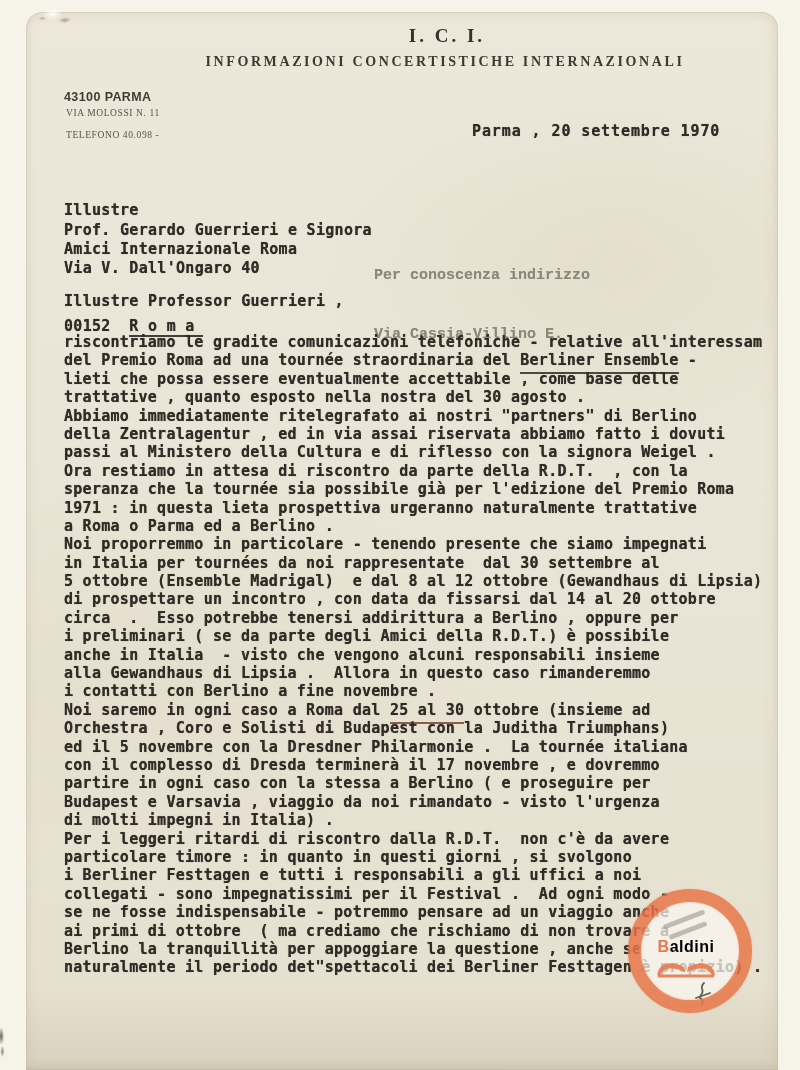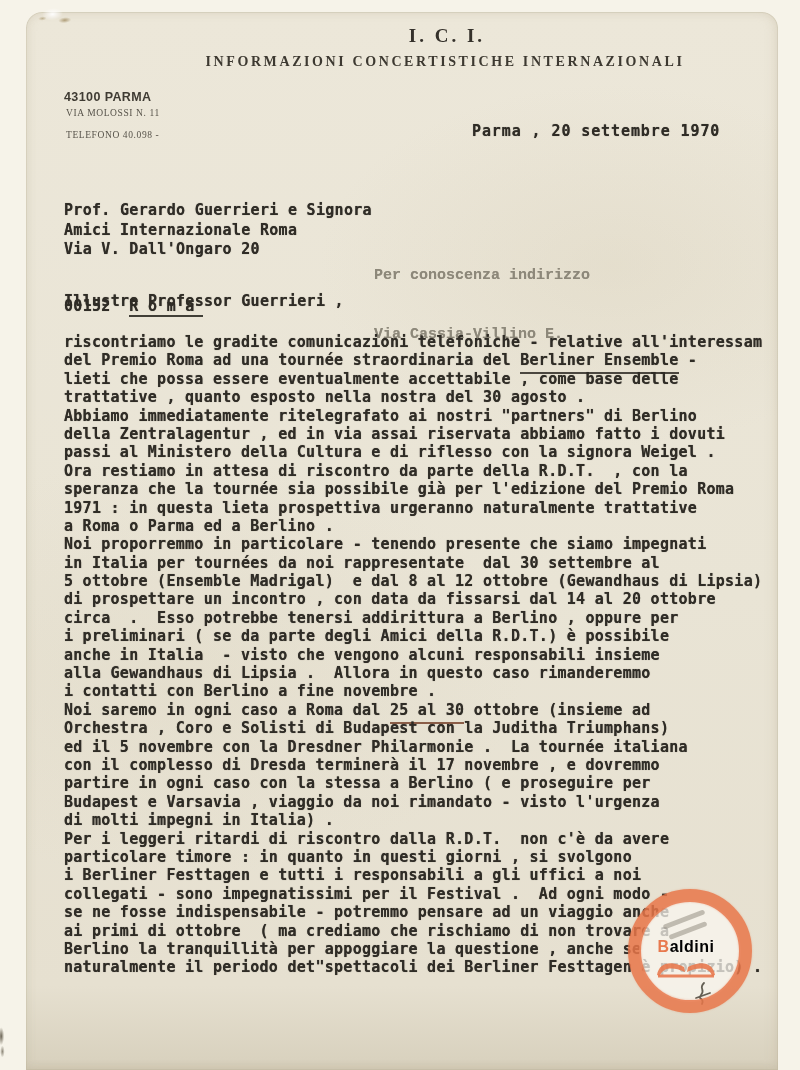--- a/index.html
+++ b/index.html
@@ -108,21 +108,21 @@
 
 <div class="org-abbr">I. C. I.</div>
 <div class="org-name">INFORMAZIONI CONCERTISTICHE INTERNAZIONALI</div>
 <div class="lh-postal">43100 PARMA</div>
 <div class="lh-street print-serif">VIA MOLOSSI N. 11</div>
 <div class="lh-phone print-serif">TELEFONO 40.098  -</div>
 
 <div class="dateline typed">Parma , 20 settembre 1970</div>
 
 <div class="recipient typed">
-  <div id="recipient-lines"><div>Prof. Gerardo Guerrieri e Signora</div><div>Amici Internazionale Roma</div><div>Via V. Dall'Ongaro 20</div></div>
+  <div id="recipient-lines"><div>Illustre</div><div>Prof. Gerardo Guerrieri e Signora</div><div>Amici Internazionale Roma</div><div>Via V. Dall'Ongaro 40</div></div>
   <div class="city-line"><span>00152  </span><span class="city-underl">R o m a</span></div>
 </div>
 
 <div class="cc-note">
   <div>Per conoscenza indirizzo</div>
   <div>Via Cassia-Villino E.</div>
 </div>
 
 <div class="salutation typed">Illustre Professor Guerrieri ,</div>
 

